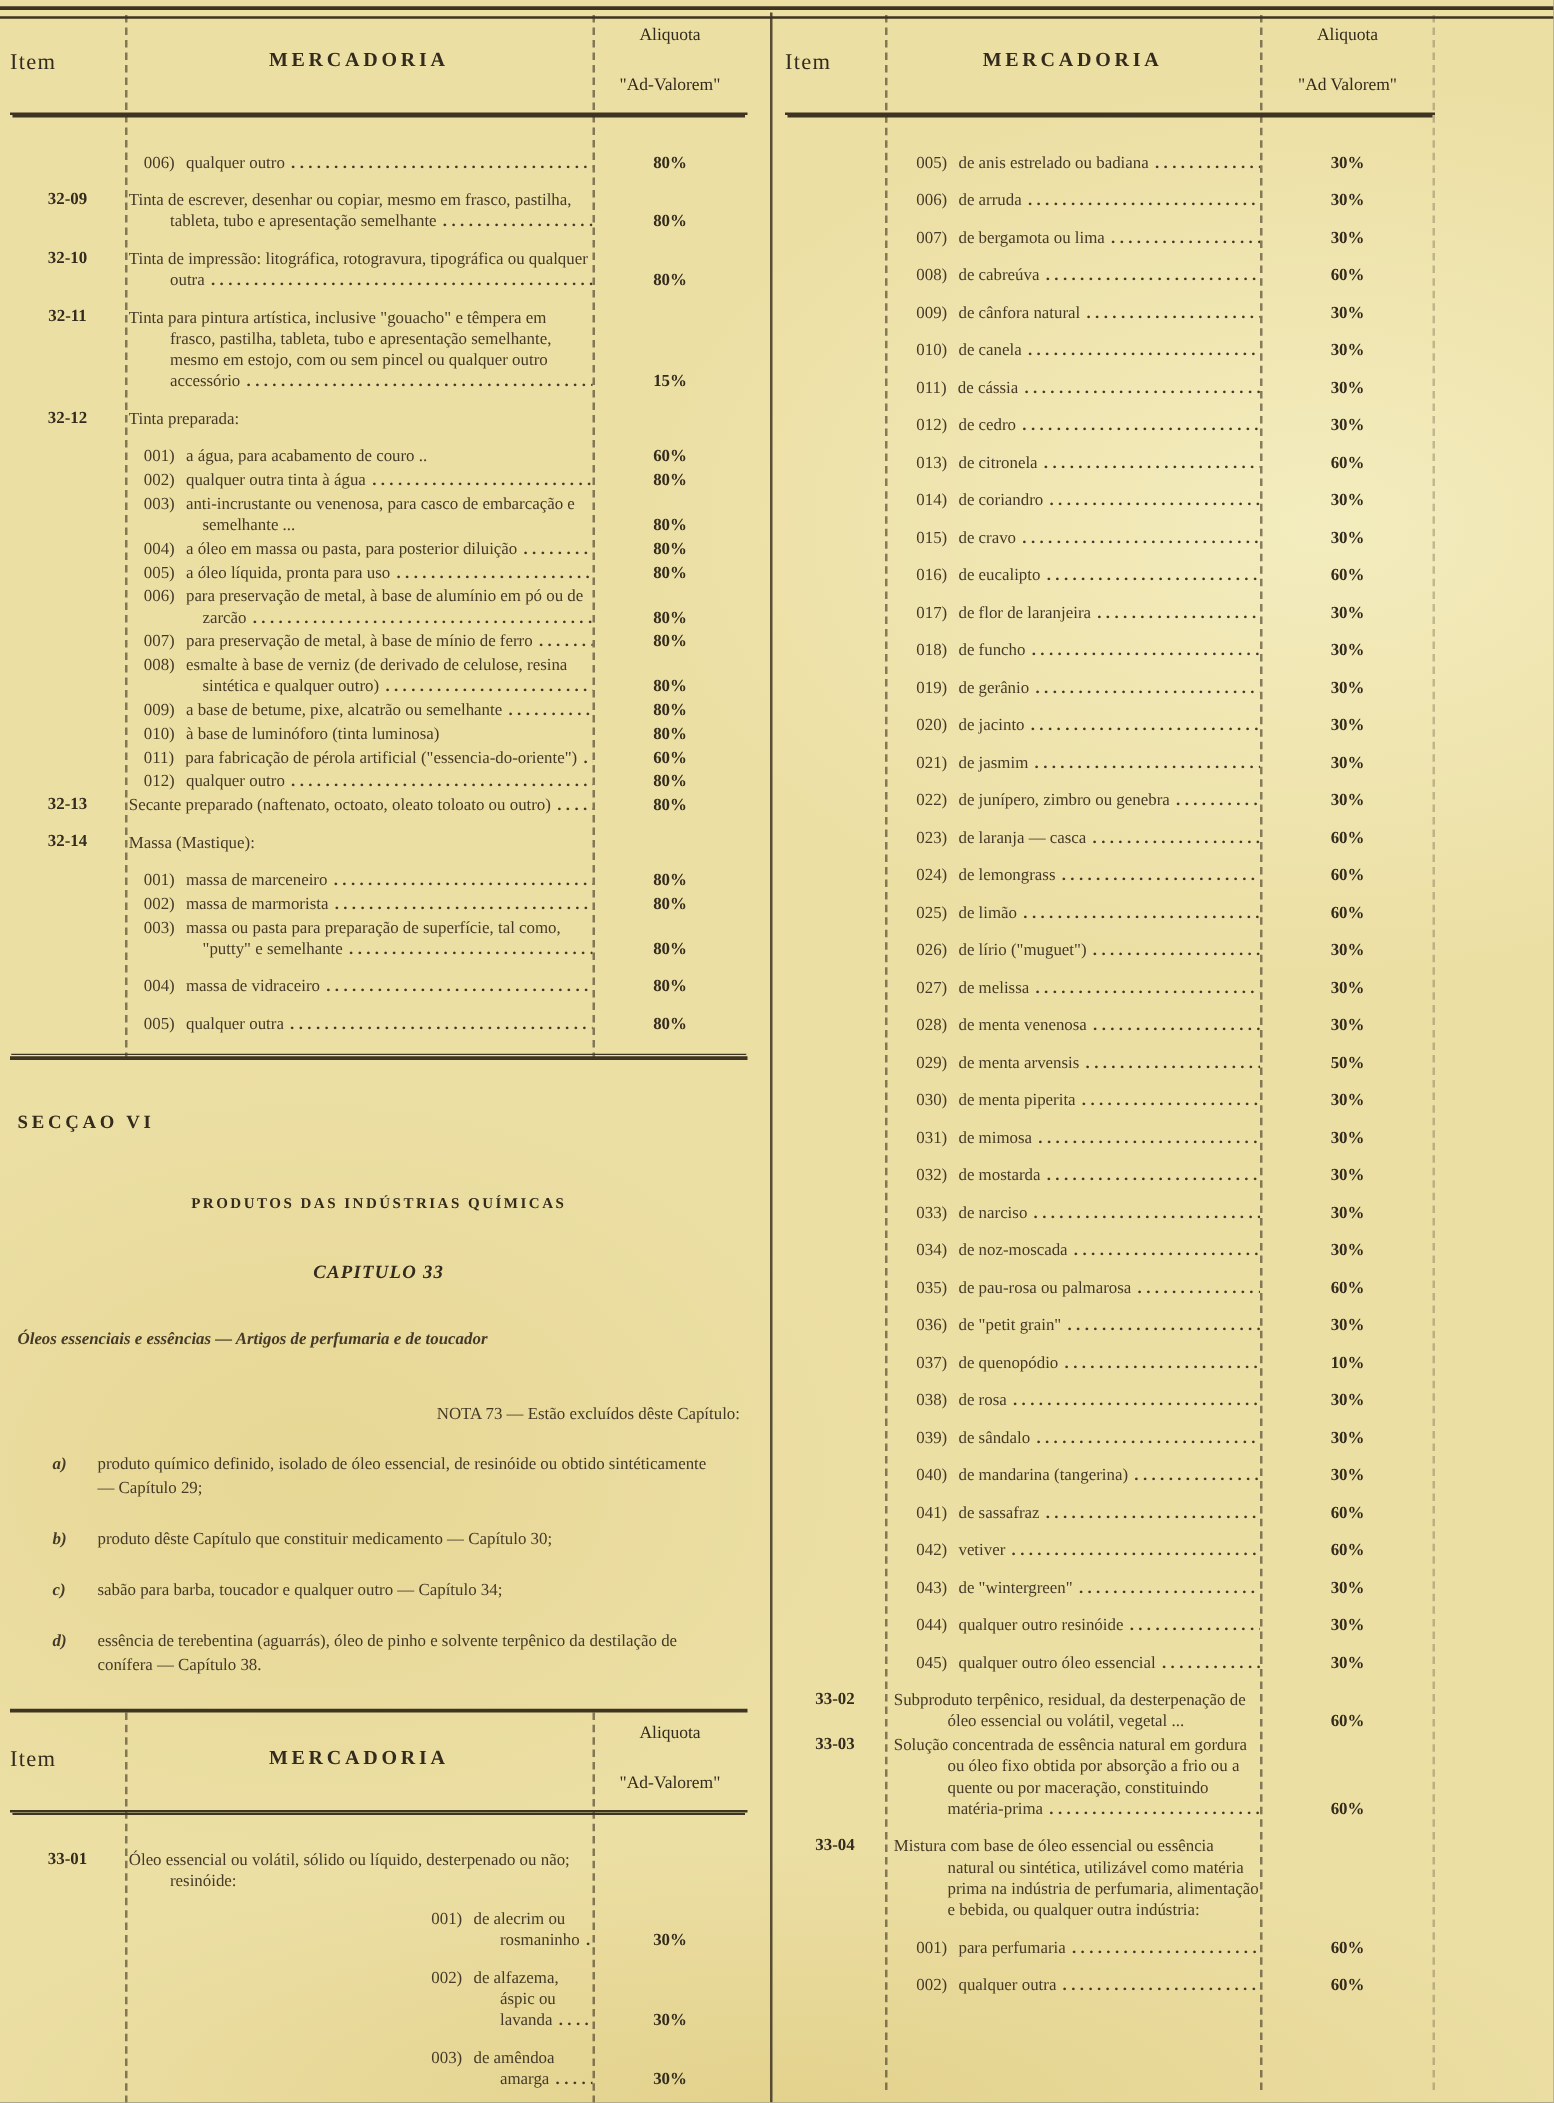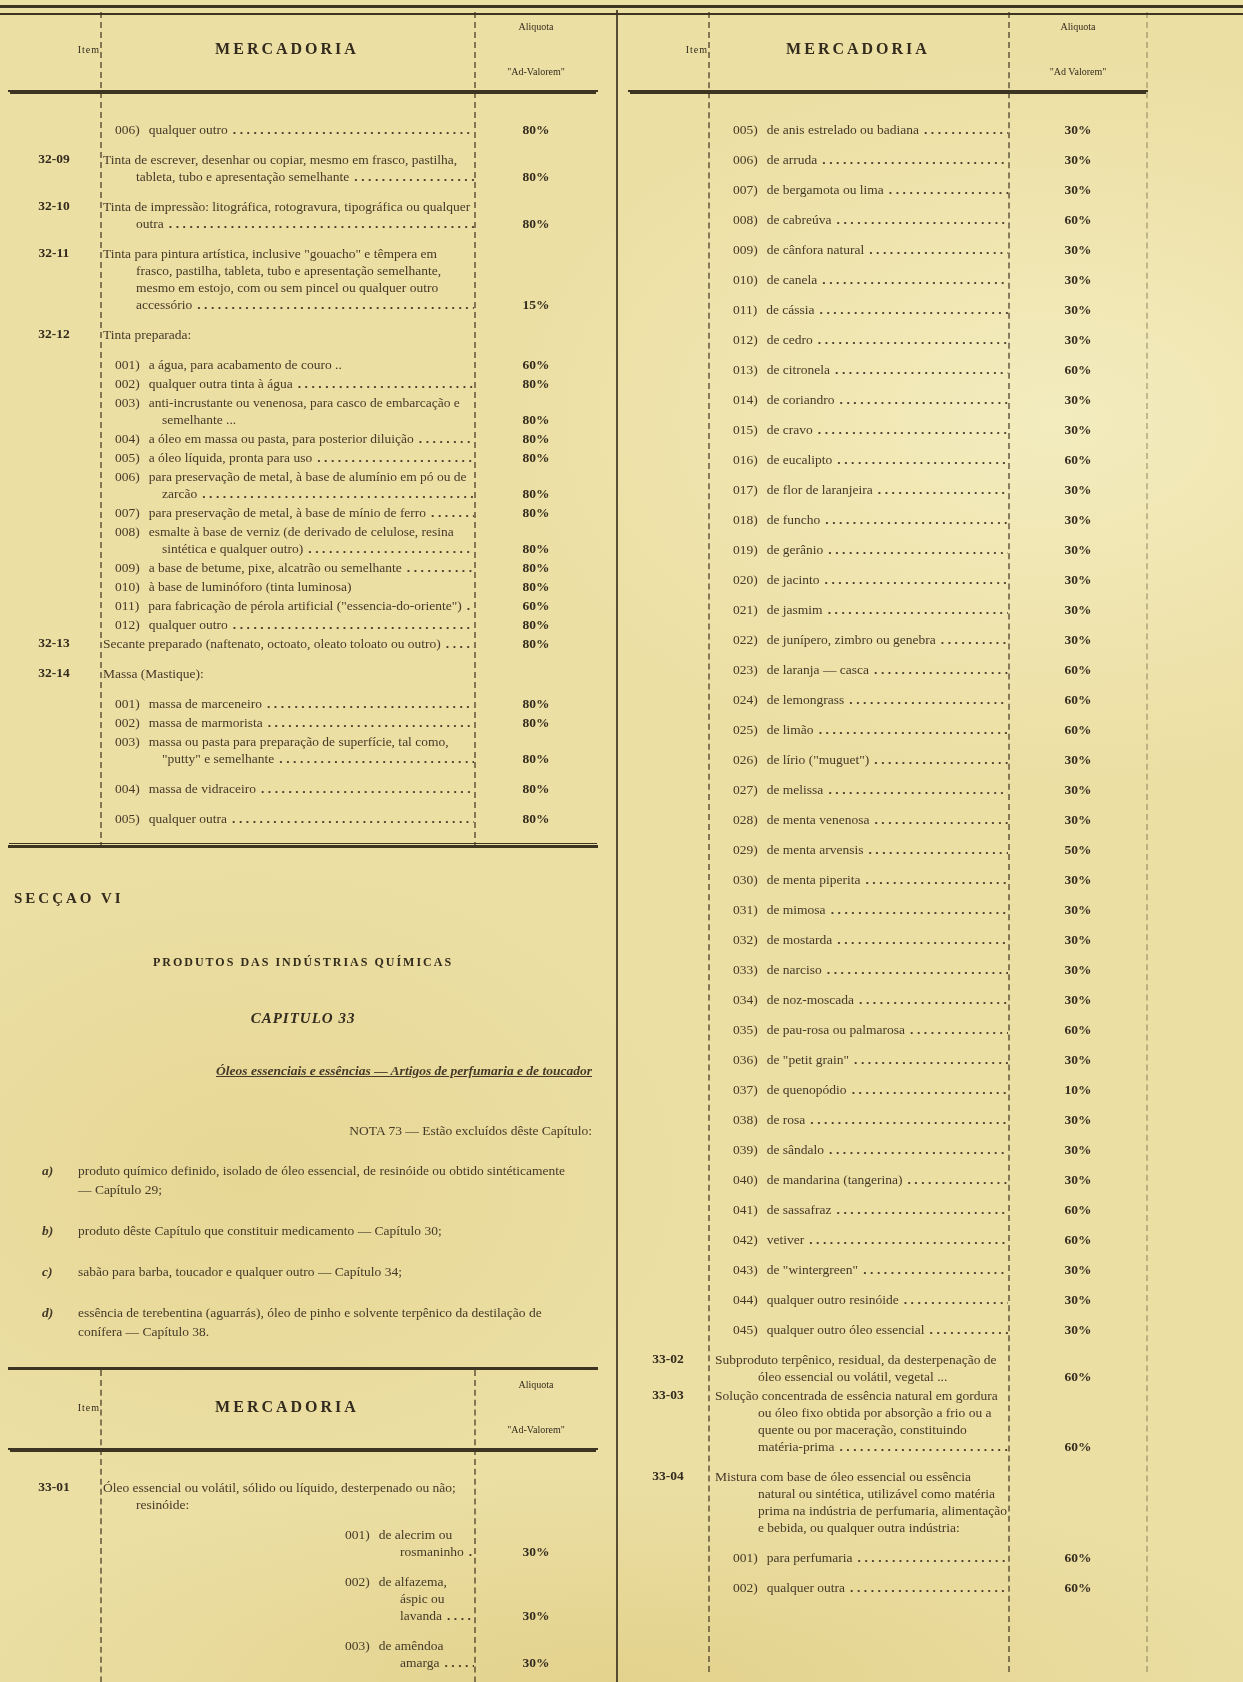--- a/index.html
+++ b/index.html
@@ -31,25 +31,25 @@
 
   .tbl{position:relative;}
   .vline{position:absolute;top:0;bottom:0;width:0;border-left:2px dashed rgba(62,52,34,.6);}
   .tl .v-a{left:92px;} .tl .v-b{left:466px;}
   .tr .v-a{left:80px;} .tr .v-b{left:380px;} .tr .v-c{left:518px;opacity:.45;}
   .tbl-r{height:1660px;}
   .tbl2{height:352px;}
 
   .hdr{display:flex;align-items:center;min-height:66px;padding:4px 0 8px;
     border-bottom:2px solid var(--rule);box-shadow:0 4px 0 -2px var(--rule);color:var(--dark);}
-  .h-item{width:92px;text-align:right;font-size:10px;letter-spacing:1px;}
+  .h-item{width:92px;text-align:left;font-size:18px;letter-spacing:1px;}
   .tr .h-item{width:80px;}
   .h-merc{flex:1;text-align:center;font-size:16px;letter-spacing:3px;font-weight:bold;}
   .h-ali{width:124px;align-self:stretch;display:flex;flex-direction:column;
-    justify-content:space-between;align-items:center;padding:5px 0;font-size:10px;}
+    justify-content:space-between;align-items:center;padding:5px 0;font-size:14px;}
   .tr .h-ali{width:140px;}
 
   .tbody{padding:16px 0 18px;}
   .row{display:flex;margin-top:13px;}
   .row.tight{margin-top:2px;}
   .c-item{width:92px;text-align:center;font-weight:bold;font-size:13.5px;color:var(--dark);}
   .tr .c-item{width:80px;}
   .c-desc{flex:1;overflow:hidden;font-size:13.5px;line-height:17px;}
   .c-rate{width:124px;text-align:center;font-weight:bold;font-size:13.5px;
     align-self:flex-end;line-height:17px;color:var(--dark);}
@@ -62,21 +62,21 @@
   .num{padding-right:9px;}
   .num:empty{padding-right:0;}
   .dots{display:none;}
   .leader .dots{display:inline;white-space:nowrap;margin-right:-1500px;padding-left:5px;font-weight:bold;color:var(--ink);}
   .dots::after{content:"..................................................................................................................................................................";letter-spacing:3.5px;}
 
   .section{padding:0 6px;}
   .sec-title{text-align:left;font-weight:bold;font-size:15px;letter-spacing:3px;margin-top:42px;color:var(--dark);}
   .sec-sub{text-align:center;font-weight:bold;font-size:12px;letter-spacing:2px;margin-top:48px;color:var(--dark);}
   .sec-cap{text-align:center;font-weight:bold;font-style:italic;font-size:15px;letter-spacing:1px;margin-top:40px;color:var(--dark);}
-  .sec-chapter{font-style:italic;font-weight:bold;font-size:13.5px;text-align:right;margin-top:36px;text-decoration:underline;}
+  .sec-chapter{font-style:italic;font-weight:bold;font-size:13.5px;text-align:left;margin-top:36px;}
   .sec-nota{font-size:13.5px;margin-top:44px;text-align:right;}
   .note-item{display:flex;margin-top:22px;font-size:13.5px;line-height:19px;padding-left:28px;}
   .note-label{font-weight:bold;font-style:italic;width:36px;flex:none;}
   .note-text{flex:1;padding-right:26px;}
 
   .tbl2-wrap{margin-top:26px;border-top:3px solid var(--rule);}
 </style>
 </head>
 <body>
 

